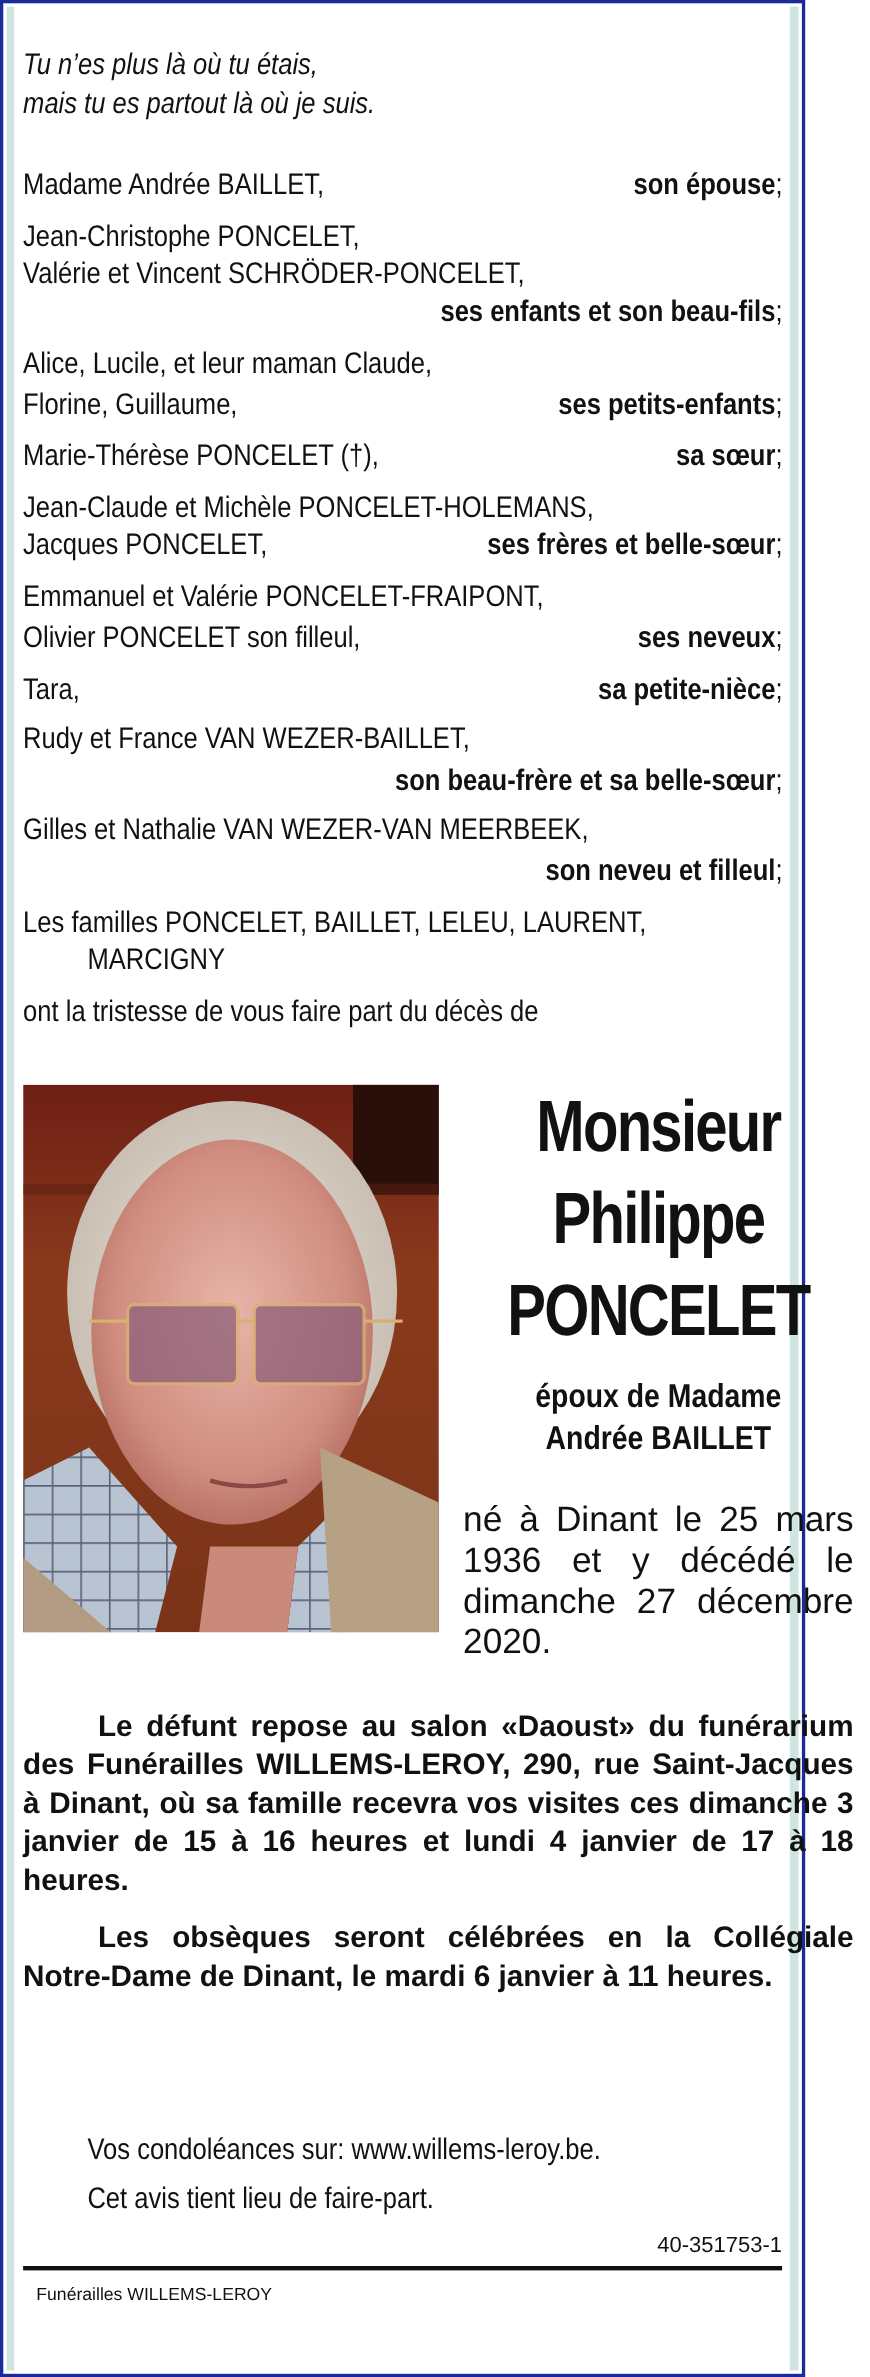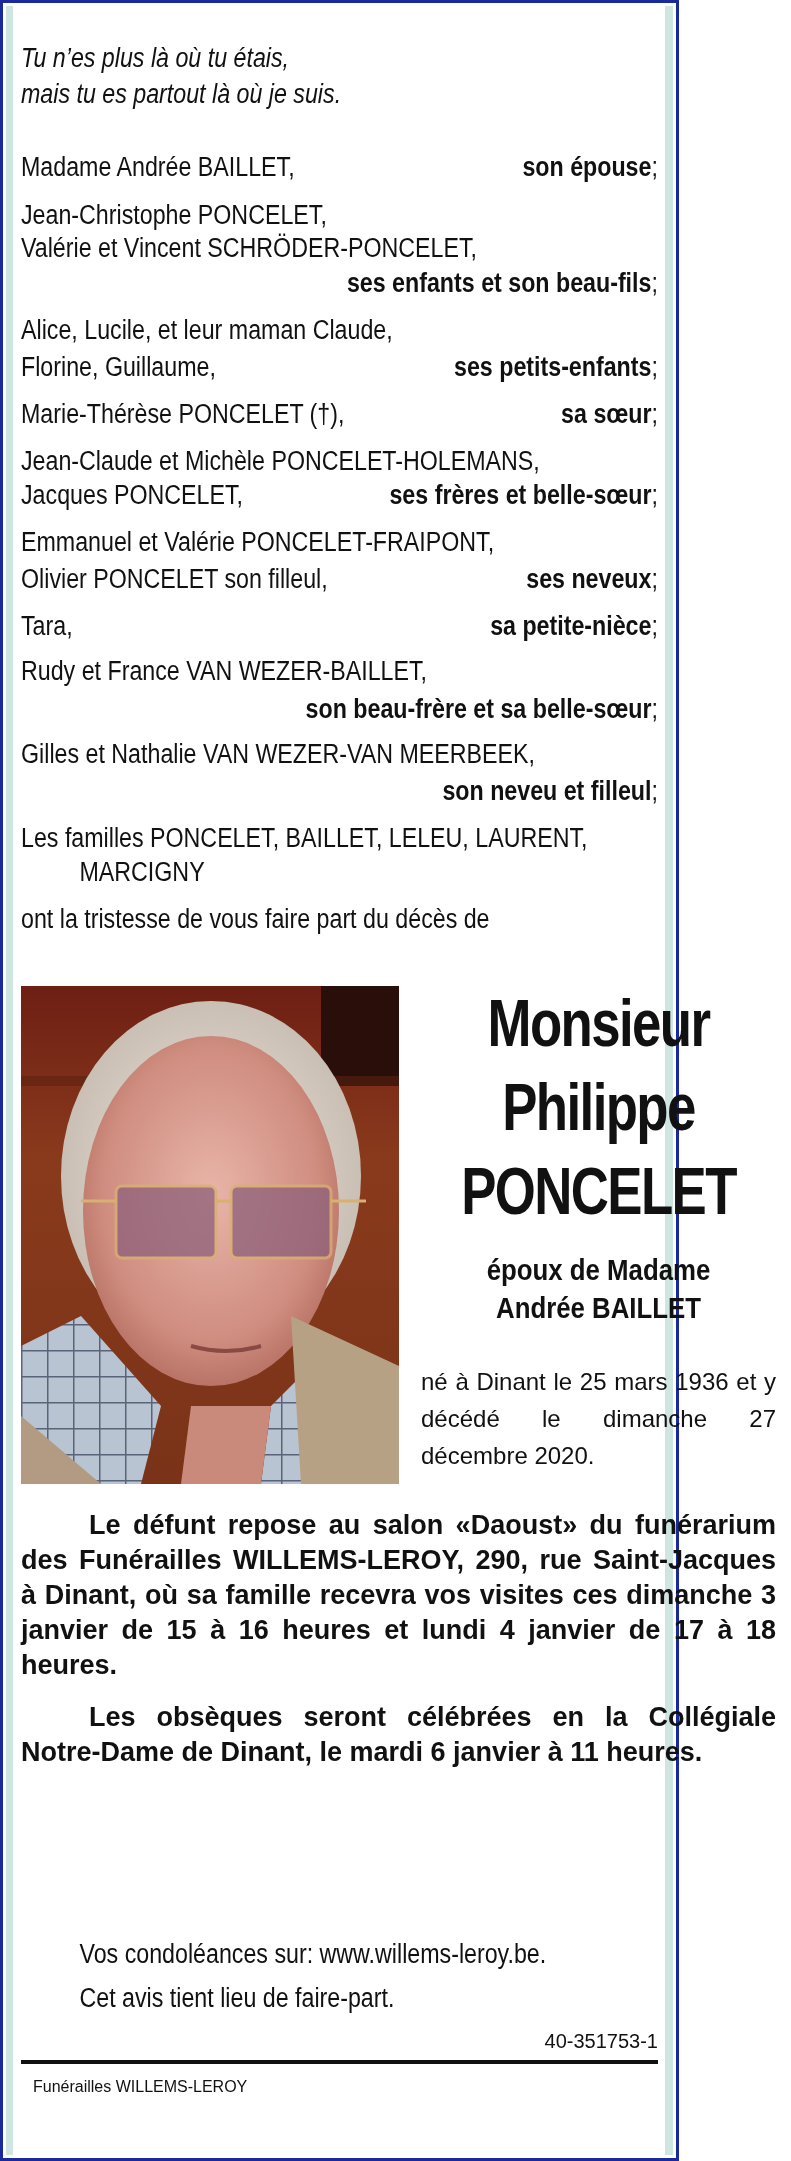--- a/index.html
+++ b/index.html
@@ -1,35 +1,35 @@
 <!DOCTYPE html>
 <html><head>
 <meta charset="utf-8">
 <style>
   html, body { margin: 0; padding: 0; background: #ffffff; }
   body { width: 791px; height: 2161px; position: relative; overflow: hidden;
          font-family: "Liberation Sans", "DejaVu Sans", sans-serif; color: #111; }
-  .frame { position: absolute; left: 0; top: 0; width: 679px; height: 2161px;
+  .frame { position: absolute; left: 0; top: 0; width: 732px; height: 2161px;
            box-sizing: border-box; border: 3px solid #1a2a9a; background: #fff; }
   .strip-l { position: absolute; left: 3px; top: 3px; width: 7px; bottom: 3px; background: #cfe5e2; }
   .strip-r { position: absolute; right: 3px; top: 3px; width: 8px; bottom: 3px; background: #cfe5e2; }
   .content { position: absolute; left: 18px; right: 18px; top: 0; bottom: 0; }
   .line { position: absolute; left: 0; right: 0; font-size: 27px; line-height: 34px; white-space: nowrap;
           transform: scaleX(0.86); transform-origin: left center; width: 116%; }
   .line.r { text-align: right; transform-origin: right center; left: auto; right: 0; }
   .it { font-style: italic; }
-  .b { font-weight: bold; }
+  .b { font-weight: bold; margin-top: 44px; }
   .indent { padding-left: 68px; }
   .relation { font-weight: bold; }
   .photo { position: absolute; left: 18px; top: 983px; width: 378px; height: 498px; overflow: hidden; }
   .heading { position: absolute; left: 418px; width: 355px; text-align: center; font-weight: bold;
              font-size: 66px; line-height: 84px; letter-spacing: -2px; transform: scaleX(0.8); }
   .sub { position: absolute; left: 418px; width: 355px; text-align: center; font-weight: bold;
          font-size: 30px; line-height: 38px; transform: scaleX(0.86); }
-  .born { position: absolute; left: 418px; width: 355px; font-size: 24px; line-height: 37px;
+  .born { position: absolute; left: 418px; width: 355px; font-size: 32px; line-height: 37px;
           text-align: justify; text-align-last: left; }
   .para { position: absolute; left: 0; width: 755px; font-size: 27px; line-height: 35px;
           text-align: justify; }
   .para .firstline { display: inline-block; width: 68px; }
   .ref { position: absolute; right: 0; top: 2027px; font-size: 20px; }
   .rule { position: absolute; left: 0; right: 0; top: 2057px; height: 4px; background: #111; }
   .footer { position: absolute; left: 12px; right: 12px; font-size: 16px; line-height: 34px; }
   .footer .url { position: absolute; right: 0; top: 0; }
 </style>
 </head>

